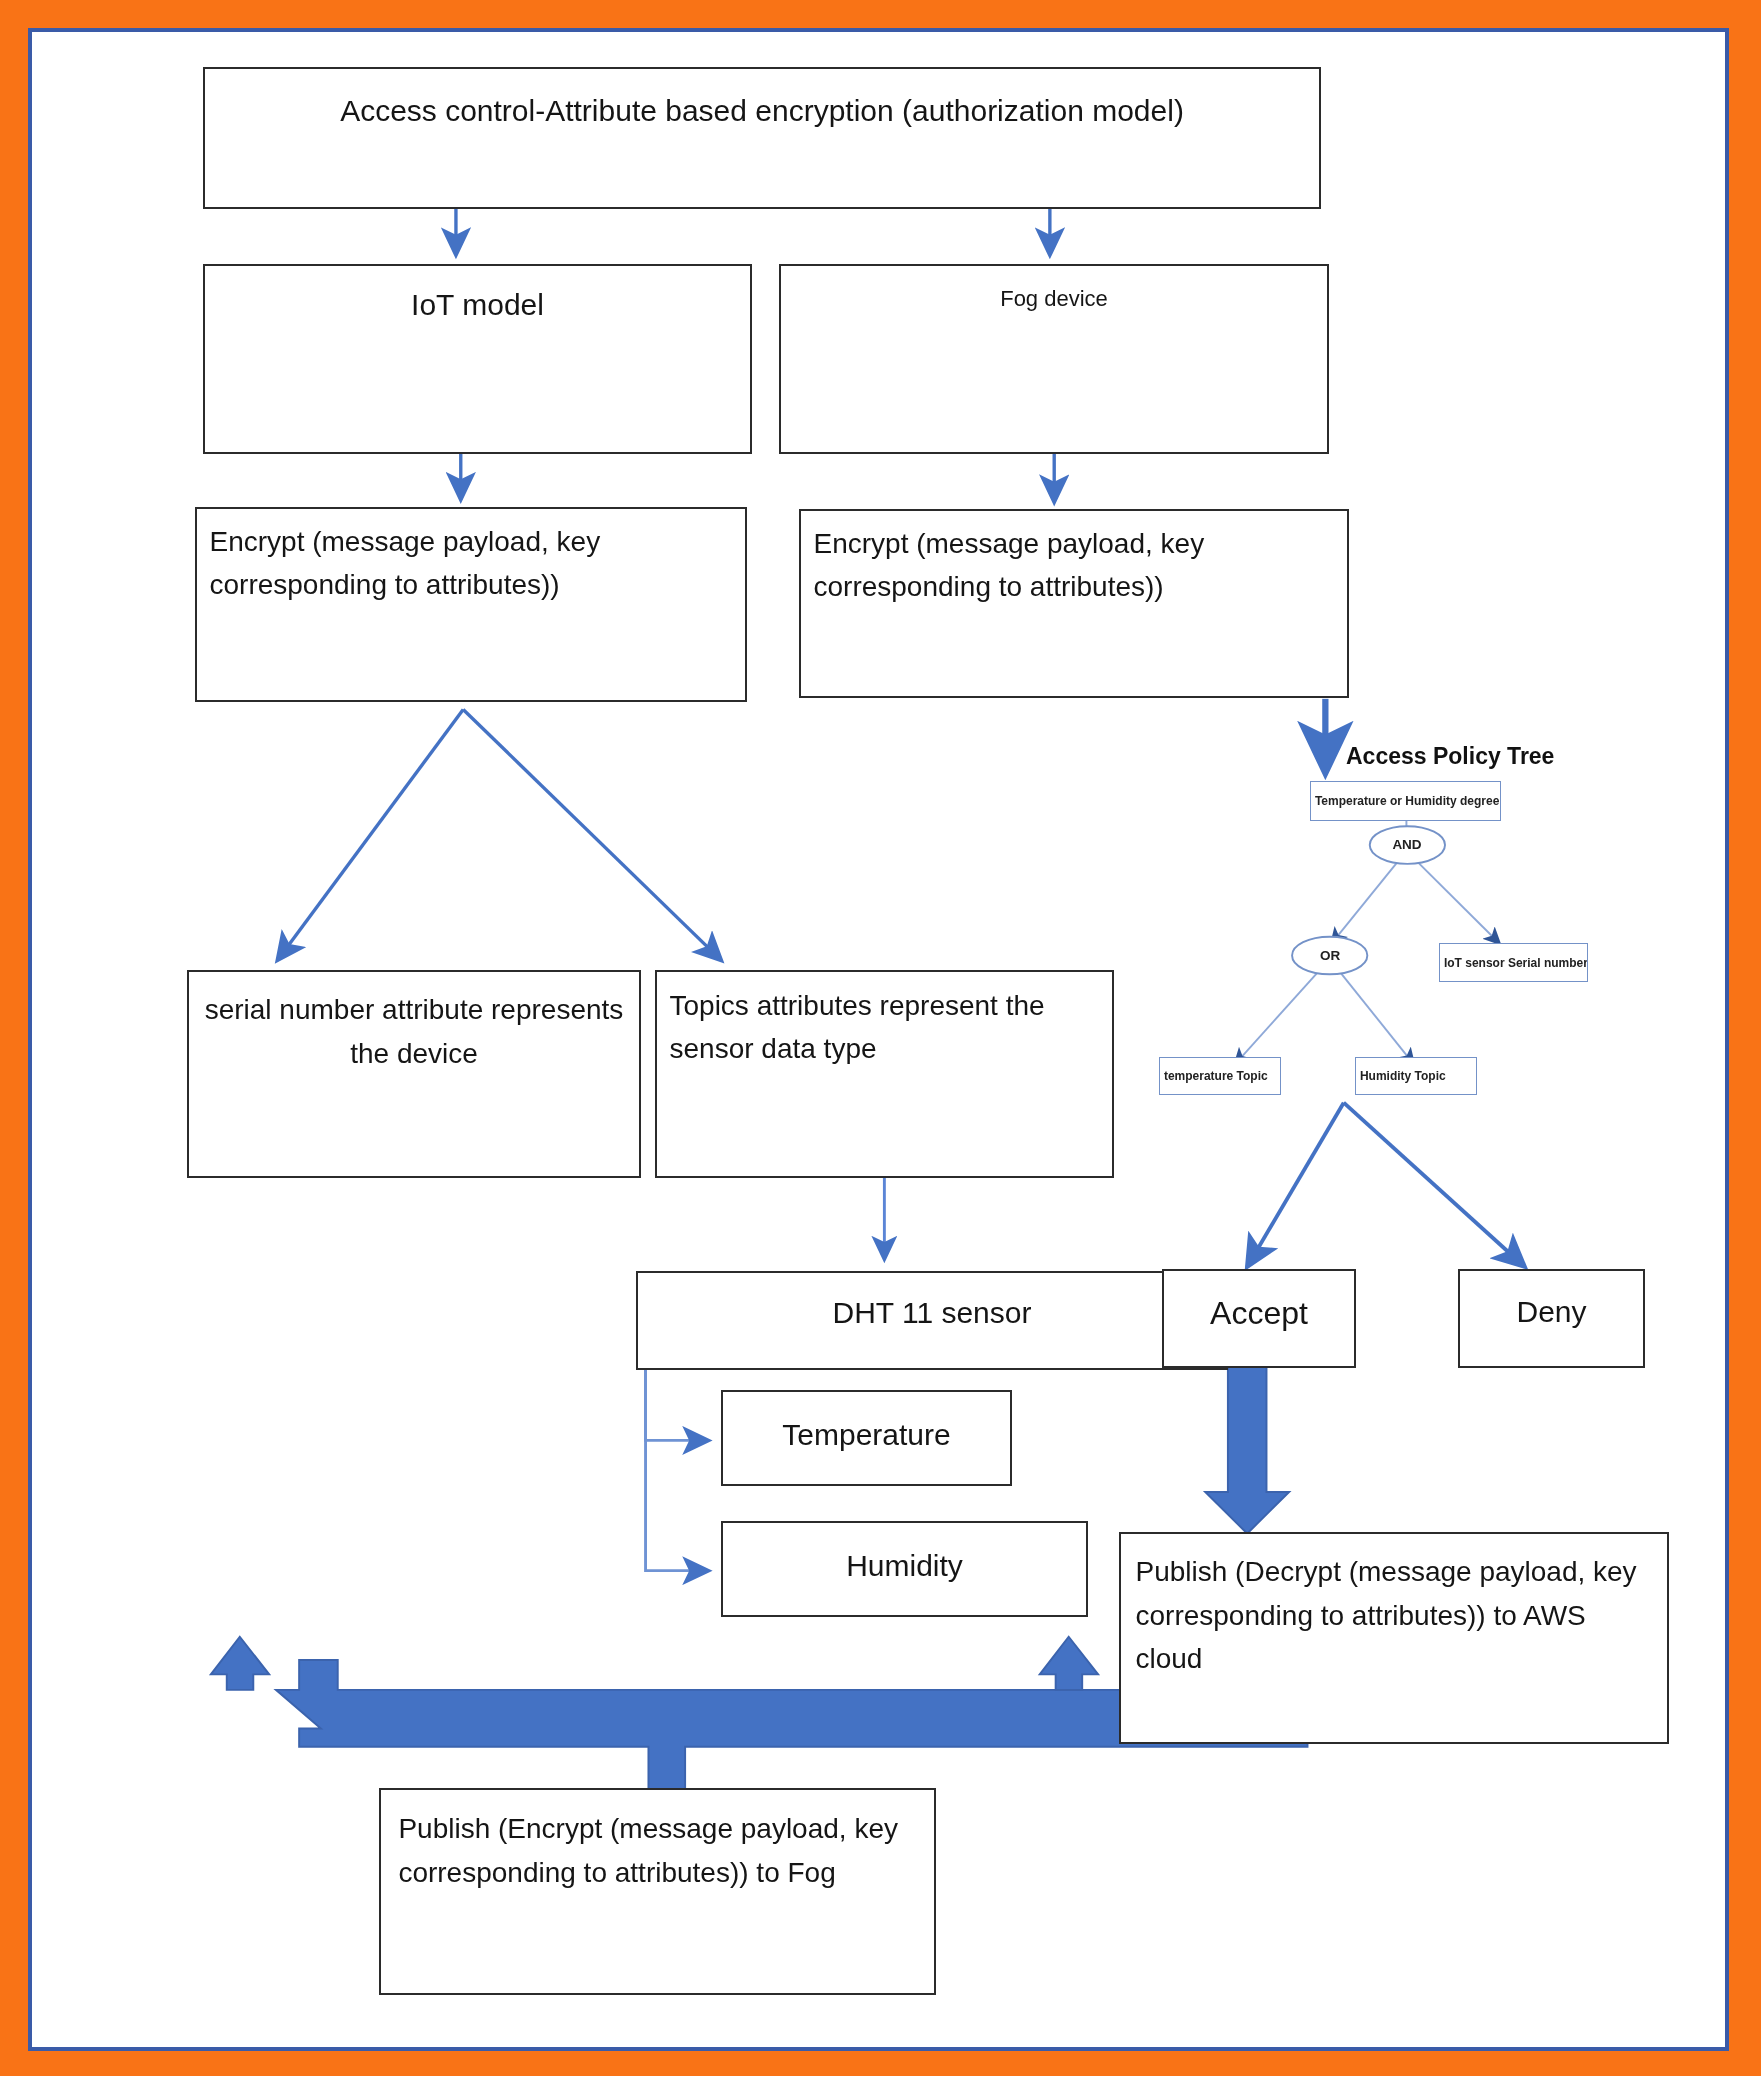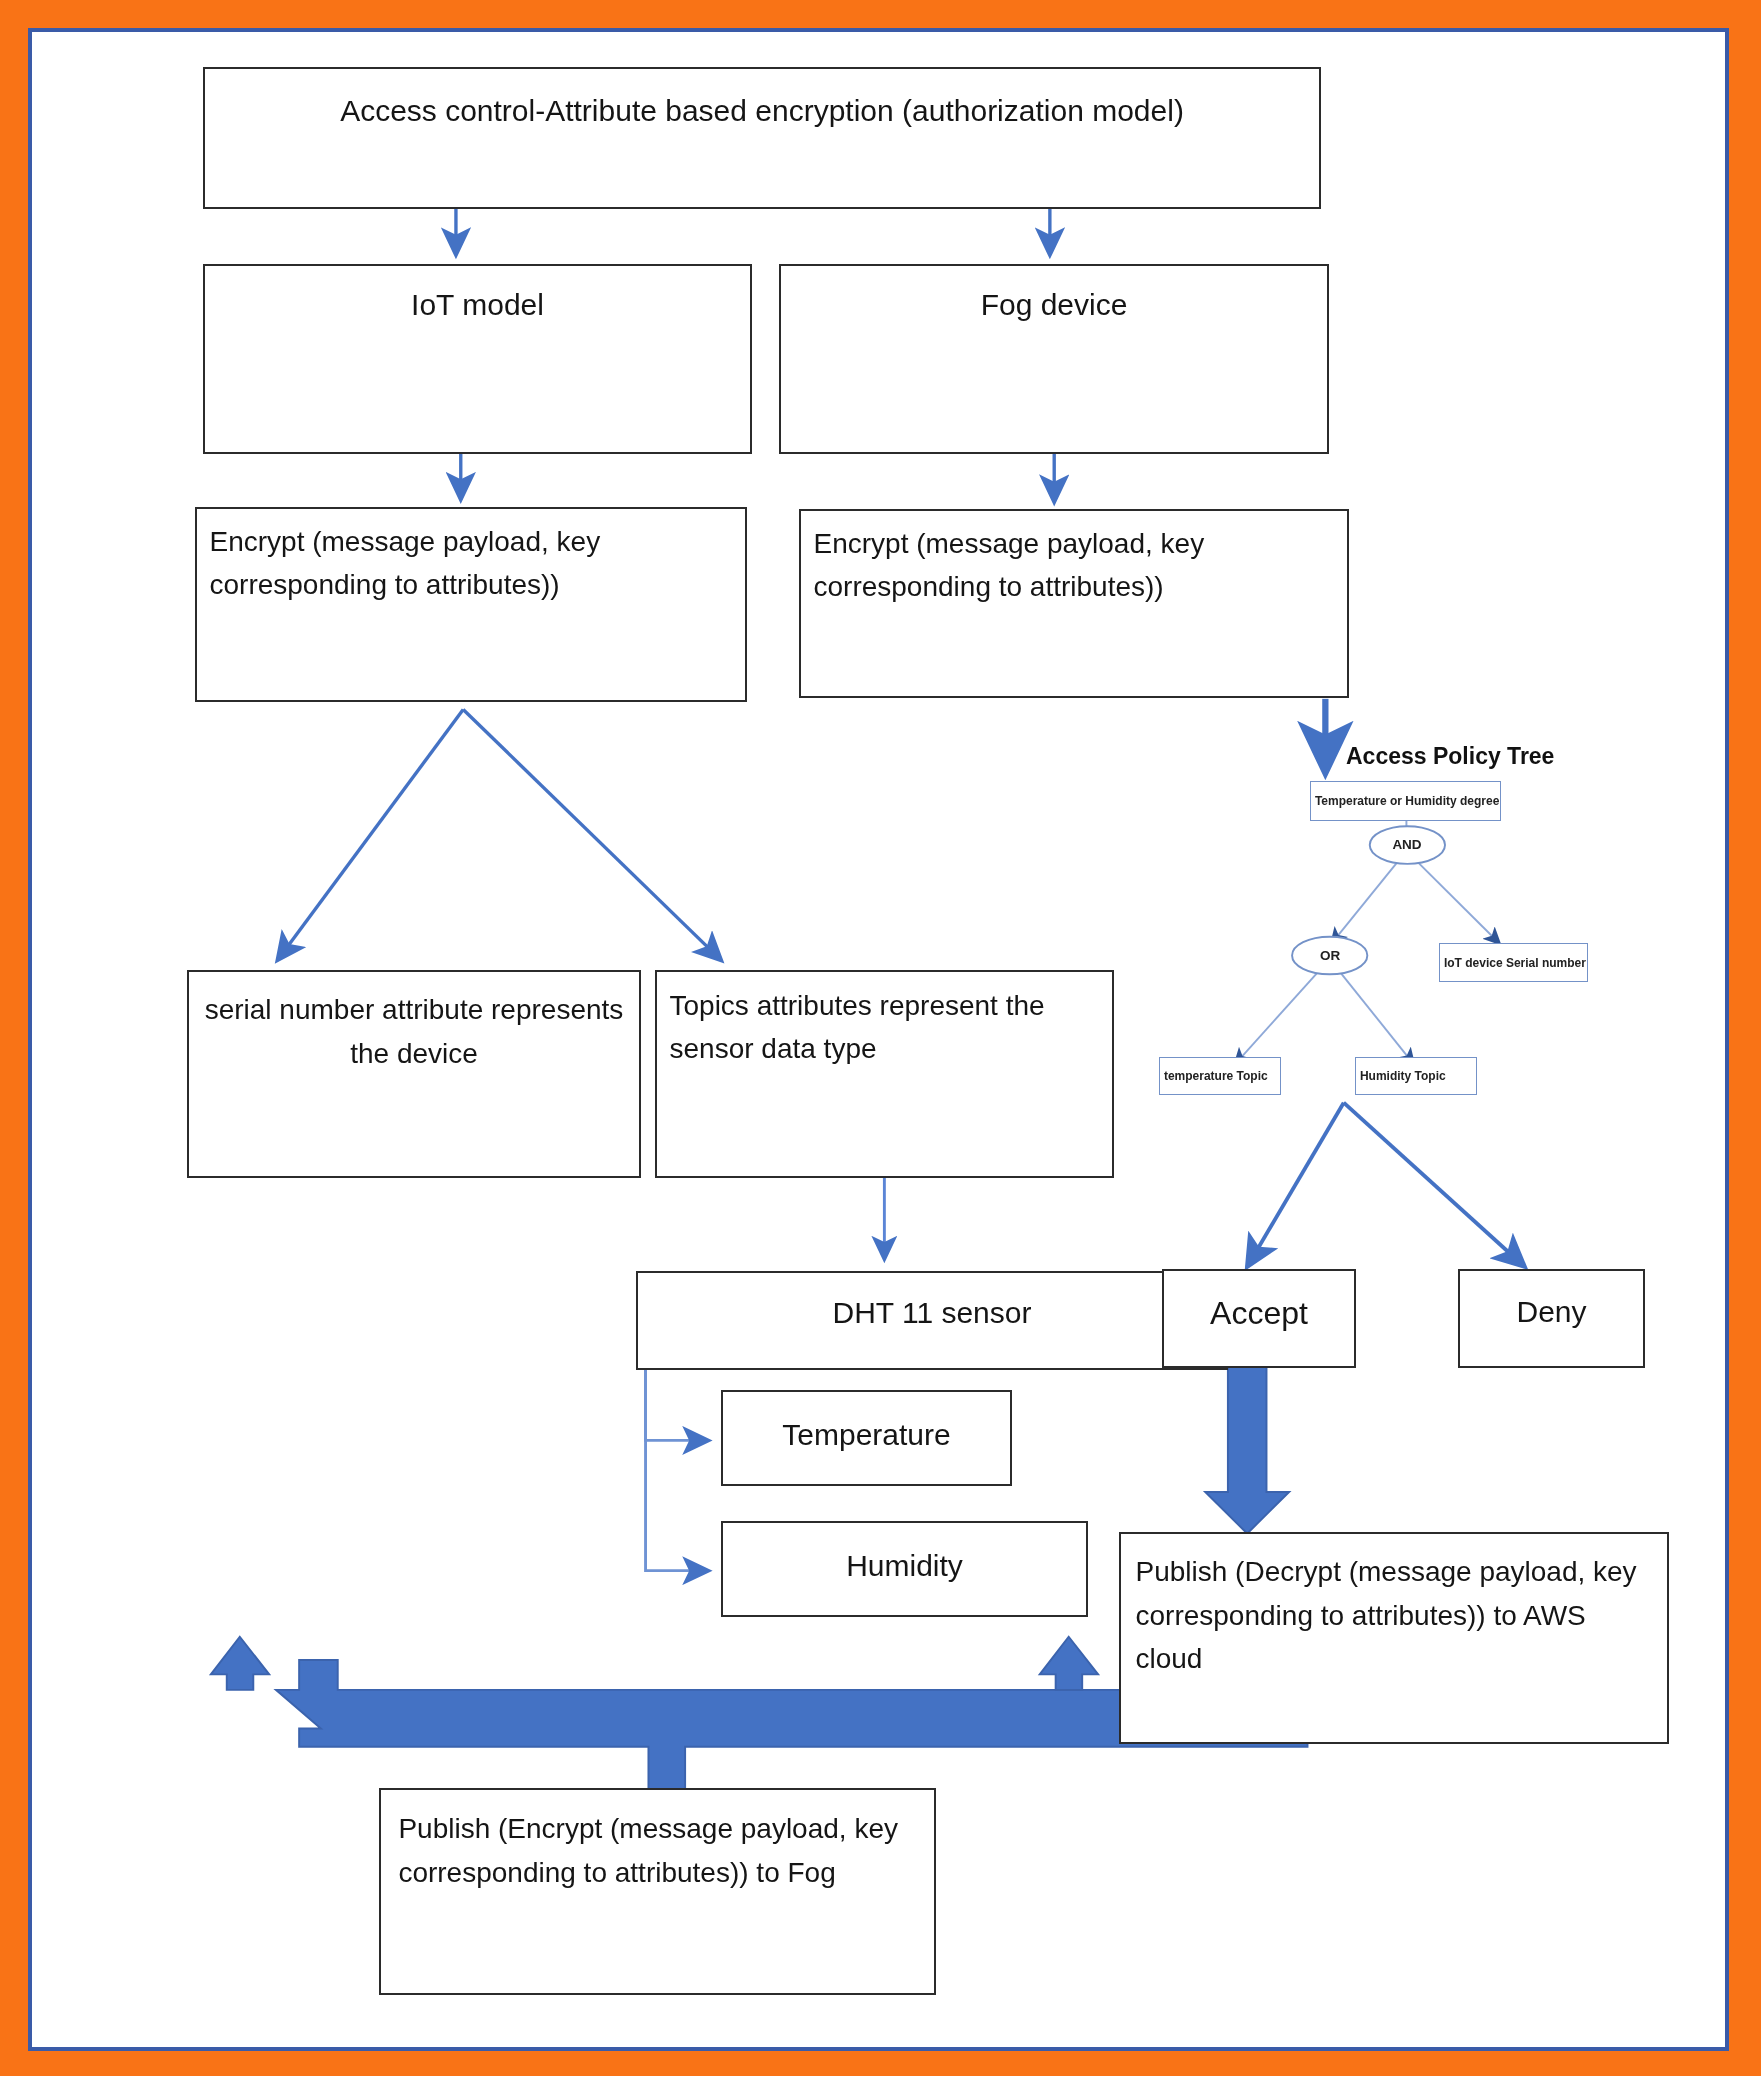--- a/index.html
+++ b/index.html
@@ -196,21 +196,21 @@
 
   <div class="node ctr" style="left:203px; top:67px; width:1118px; height:142px; padding-top:19.3px;">
     <span class="lbl" style="font-size:30px;">Access control-Attribute based encryption (authorization model)</span>
   </div>
 
   <div class="node ctr" style="left:203px; top:264px; width:549px; height:190px; padding-top:16.4px;">
     <span class="lbl" style="font-size:30px;">IoT model</span>
   </div>
 
   <div class="node ctr" style="left:779px; top:264px; width:550px; height:190px; padding-top:16.4px;">
-    <span class="lbl" style="font-size:30px;">Fog device</span>
+    <span class="lbl" style="font-size:22px;">Fog device</span>
   </div>
 
   <div class="node lft" style="left:195px; top:507px; width:552px; height:195px; padding:10.6px 12.5px 0 12.5px;">
     <span class="lbl" style="font-size:28px;">Encrypt (message payload, key corresponding to attributes))</span>
   </div>
 
   <div class="node lft" style="left:799px; top:509px; width:550px; height:189px; padding:10.6px 12.5px 0 12.5px;">
     <span class="lbl" style="font-size:28px;">Encrypt (message payload, key corresponding to attributes))</span>
   </div>
 
@@ -258,21 +258,21 @@
 
   <svg class="layer" viewBox="0 0 3652 4304">
     <ellipse cx="2917" cy="1751" rx="78" ry="39" fill="#ffffff" stroke="#7492c8" stroke-width="4"></ellipse>
     <ellipse cx="2756" cy="1980" rx="78" ry="39" fill="#ffffff" stroke="#7492c8" stroke-width="4"></ellipse>
   </svg>
 
   <div class="oval-lbl" style="left:1383px; top:837px; width:48px;">AND</div>
   <div class="oval-lbl" style="left:1306px; top:948px; width:48px;">OR</div>
 
   <div class="tnode" style="left:1439px; top:943px; width:149px; height:39px;">
-    <span class="lbl" style="text-align:center;">IoT device Serial number</span>
+    <span class="lbl" style="text-align:center;">IoT sensor Serial number</span>
   </div>
 
   <div class="tnode" style="left:1159px; top:1057px; width:122px; height:38px;">
     <span class="lbl">temperature Topic</span>
   </div>
 
   <div class="tnode" style="left:1355px; top:1057px; width:122px; height:38px;">
     <span class="lbl">Humidity Topic</span>
   </div>
 

